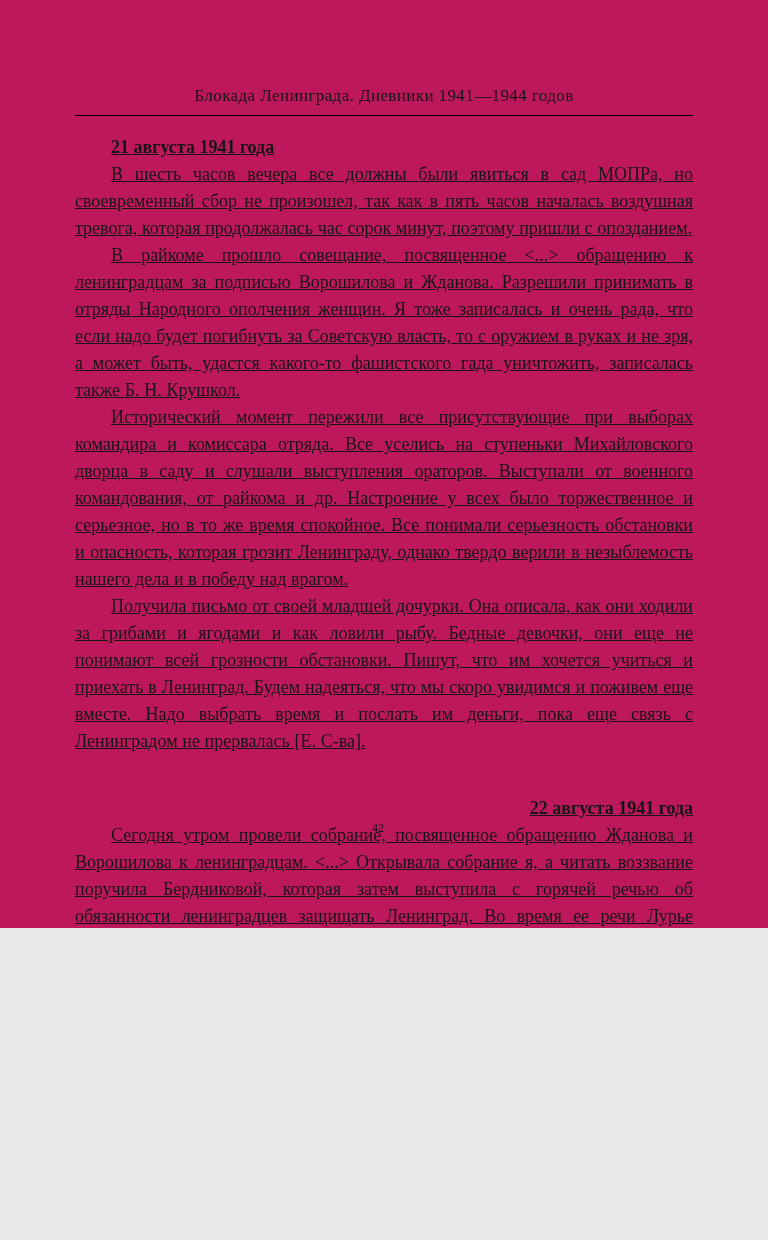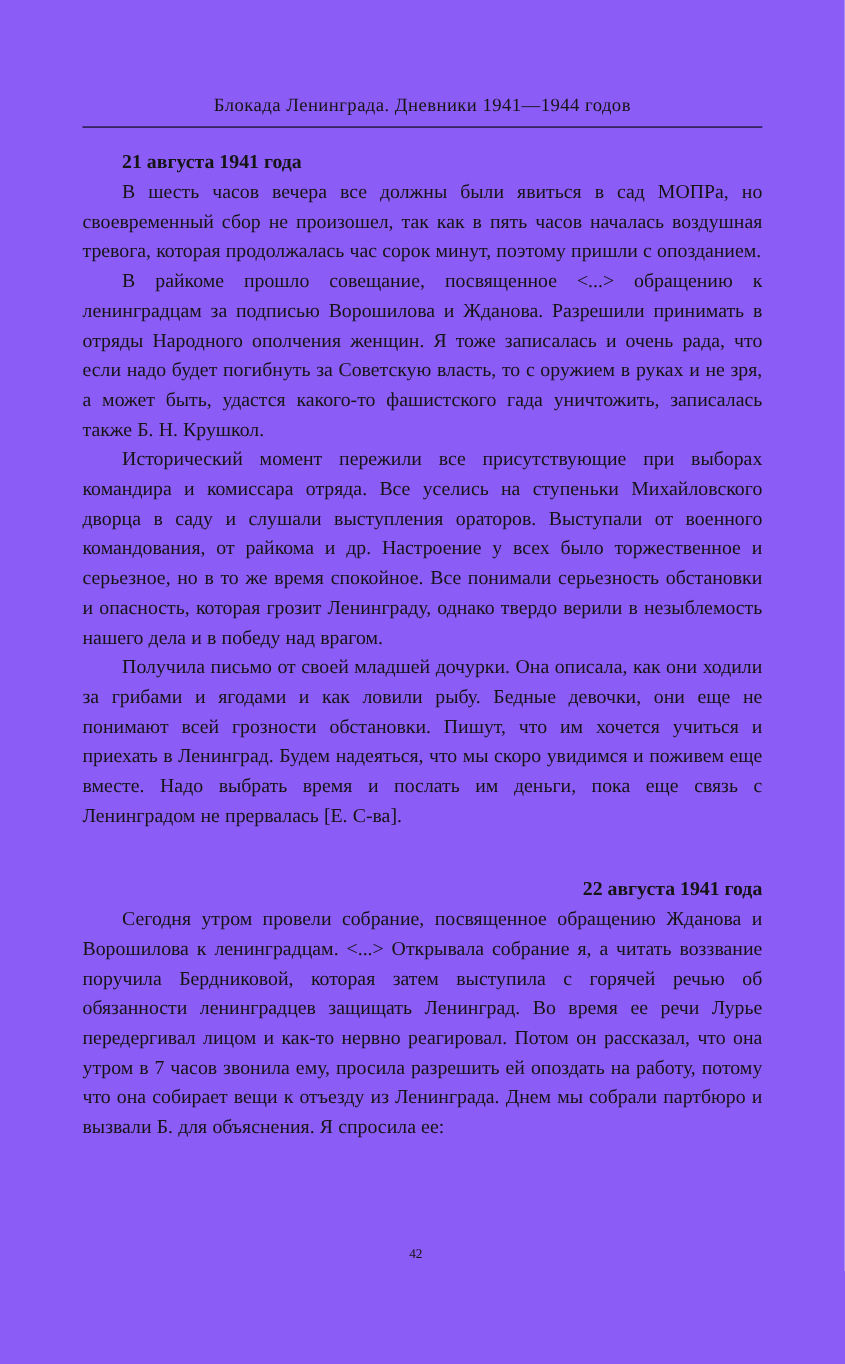--- a/index.html
+++ b/index.html
@@ -4,43 +4,44 @@
 <style>
   * { box-sizing: border-box; }
   html, body {
     margin: 0;
     padding: 0;
     background: #e8e8e8;
   }
   .page {
     position: relative;
     width: 768px;
-    height: 1240px;
+    height: 928px;
     margin: 0 auto;
-    background: #8b5cf6;
+    background: #be185d;
     color: #151515;
     font-family: "Liberation Serif", "DejaVu Serif", serif;
     padding: 86px 75px 0 75px;
     overflow: hidden;
   }
   .running-head {
     text-align: center;
   }
   .running-head-text {
     font-size: 17px;
     letter-spacing: 0.4px;
     white-space: nowrap;
   }
   .header-rule {
     border: 0;
     border-top: 1.6px solid #000;
     margin: 9px 0 0 0;
   }
   .text-block {
     margin-top: 18px;
+    text-decoration: underline;
   }
   .entry-heading {
     font-size: 18px;
     font-weight: bold;
     margin: 0;
     padding-left: 36px;
     line-height: 27px;
   }
   section.entry + section.entry .entry-heading {
     margin-top: 40px;

